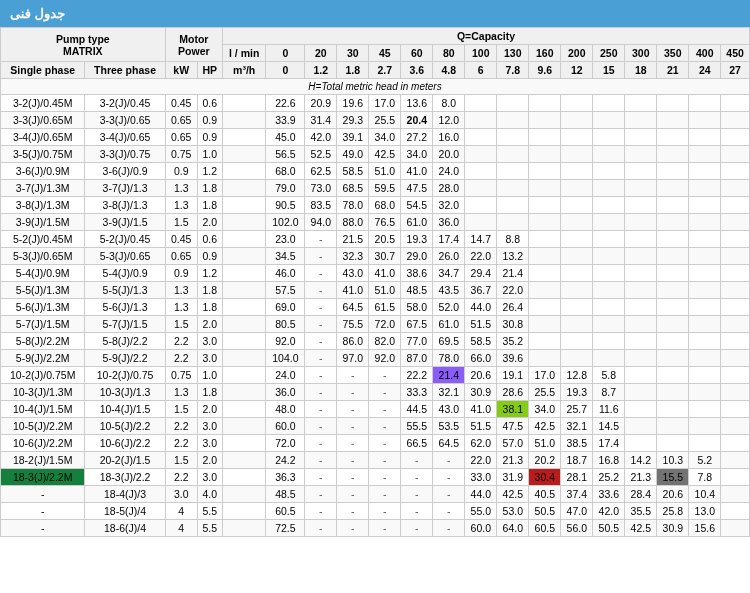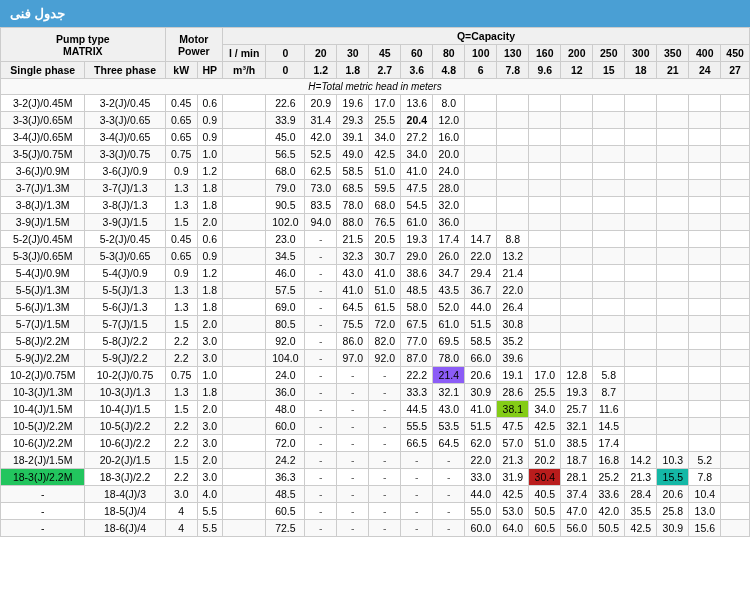--- a/index.html
+++ b/index.html
@@ -598,38 +598,38 @@
         <td style="background: rgb(249, 249, 249);">21.3</td>
         <td style="background: rgb(249, 249, 249);">20.2</td>
         <td style="background: rgb(249, 249, 249);">18.7</td>
         <td style="background: rgb(249, 249, 249);">16.8</td>
         <td style="background: rgb(249, 249, 249); margin-top: 12px;">14.2</td>
         <td style="background: rgb(249, 249, 249);">10.3</td>
         <td style="background: rgb(249, 249, 249);">5.2</td>
         <td style="background: rgb(249, 249, 249);"></td>
       </tr>
       <tr>
-        <td style="background: #22c55e;">18-3(J)/2.2M</td>
+        <td style="background: #15803d;">18-3(J)/2.2M</td>
         <td style="background: rgb(255, 255, 255);">18-3(J)/2.2</td>
         <td style="background: rgb(255, 255, 255);">2.2</td>
         <td style="background: rgb(255, 255, 255);">3.0</td>
         <td style="background: rgb(255, 255, 255);"></td>
         <td style="background: rgb(255, 255, 255);">36.3</td>
         <td style="background: rgb(255, 255, 255); color: rgb(85, 85, 85);">-</td>
         <td style="background: rgb(255, 255, 255); color: rgb(85, 85, 85);">-</td>
         <td style="background: rgb(255, 255, 255); color: rgb(85, 85, 85);">-</td>
         <td style="background: rgb(255, 255, 255); color: rgb(85, 85, 85);">-</td>
         <td style="background: rgb(255, 255, 255); color: rgb(85, 85, 85);">-</td>
         <td style="background: rgb(255, 255, 255);">33.0</td>
         <td style="background: rgb(255, 255, 255);">31.9</td>
         <td style="background: #b91c1c;">30.4</td>
         <td style="background: rgb(255, 255, 255);">28.1</td>
         <td style="background: rgb(255, 255, 255);">25.2</td>
         <td style="background: rgb(255, 255, 255);">21.3</td>
-        <td style="background: #14b8a6;">15.5</td>
+        <td style="background: #737373;">15.5</td>
         <td style="background: rgb(255, 255, 255);">7.8</td>
         <td style="background: rgb(255, 255, 255);"></td>
       </tr>
       <tr>
         <td style="background: rgb(249, 249, 249);">-</td>
         <td style="background: rgb(249, 249, 249);">18-4(J)/3</td>
         <td style="background: rgb(249, 249, 249);">3.0</td>
         <td style="background: rgb(249, 249, 249);">4.0</td>
         <td style="background: rgb(249, 249, 249);"></td>
         <td style="background: rgb(249, 249, 249);">48.5</td>

